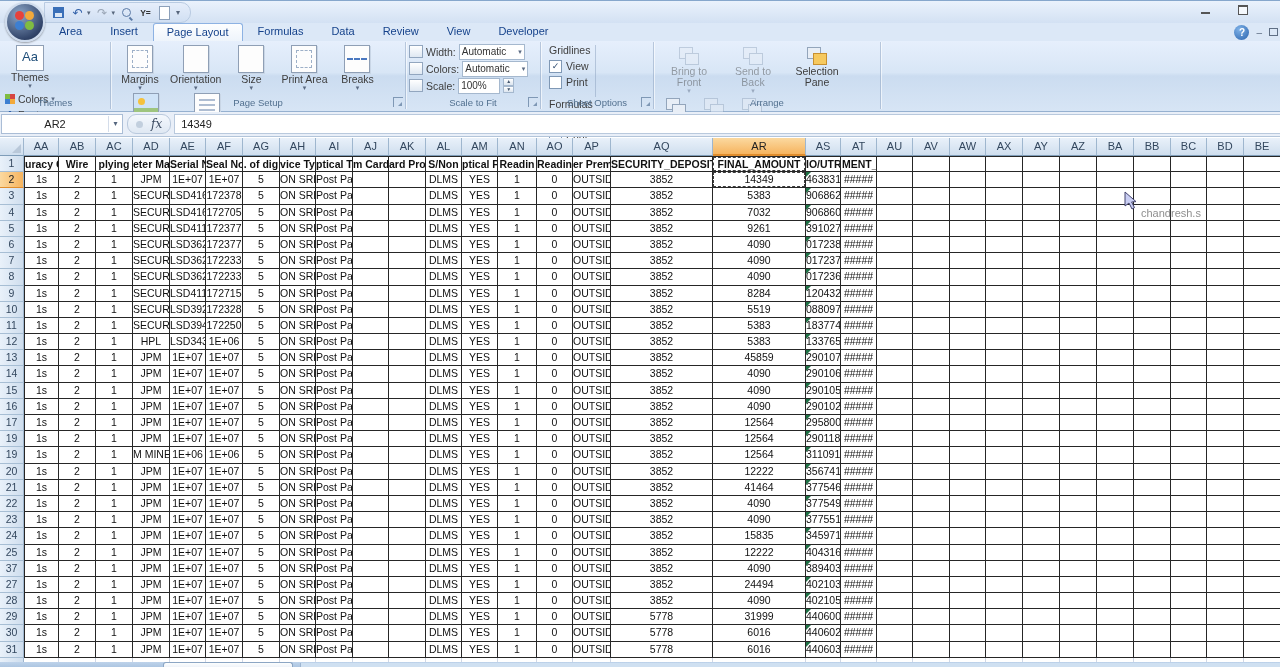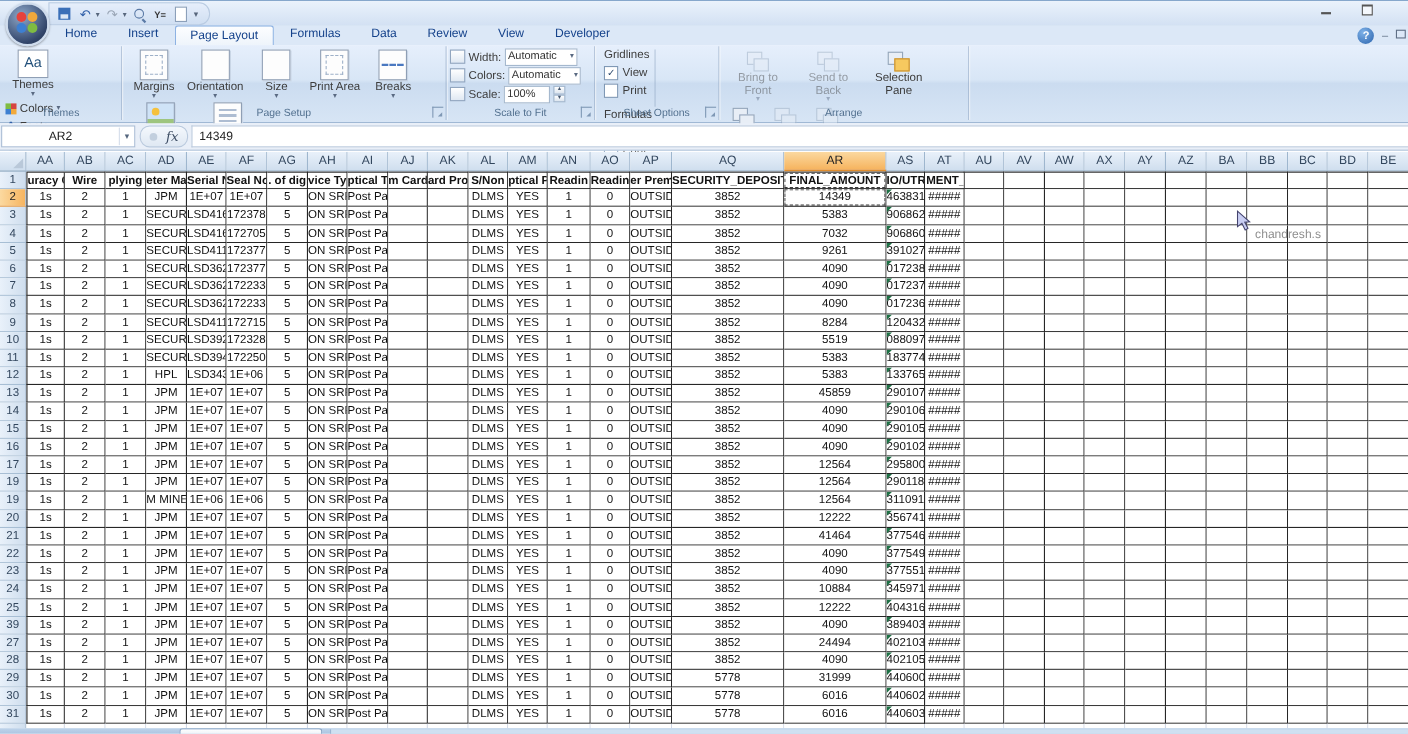--- a/index.html
+++ b/index.html
@@ -176,21 +176,21 @@
           <span class="docpg"></span>
         </span>
       <span class="qat-end">▾</span>
     </div>
     <div class="win-ctl" id="btn-min"><span class="min-bar"></span></div>
     <div class="win-ctl" id="btn-restore"><span class="restore-box"></span></div>
   </div>
 
   <div id="tabstrip">
     <div id="tabs-holder">
-        <div class="rtab">Home</div>
+        <div class="rtab">Area</div>
         <div class="rtab">Insert</div>
         <div class="rtab active">Page Layout</div>
         <div class="rtab">Formulas</div>
         <div class="rtab">Data</div>
         <div class="rtab">Review</div>
         <div class="rtab">View</div>
         <div class="rtab">Developer</div>
       </div>
     <div id="tab-right">
       <span id="help-btn">?</span>
@@ -1184,21 +1184,21 @@
         <div class="gc al" style="width:36px">ON SRP</div>
         <div class="gc" style="width:37px">Post Paid</div>
         <div class="gc" style="width:36px"></div>
         <div class="gc" style="width:37px"></div>
         <div class="gc" style="width:36px">DLMS</div>
         <div class="gc" style="width:36px">YES</div>
         <div class="gc" style="width:39px">1</div>
         <div class="gc" style="width:36px">0</div>
         <div class="gc" style="width:38px">OUTSIDE</div>
         <div class="gc" style="width:102px">3852</div>
-        <div class="gc" style="width:93px">10884</div>
+        <div class="gc" style="width:93px">15835</div>
         <div class="gc gtri rel" style="width:35px">345971</div>
         <div class="gc" style="width:36px">#####</div>
         <div class="gc" style="width:36px"></div>
         <div class="gc" style="width:37px"></div>
         <div class="gc" style="width:36px"></div>
         <div class="gc" style="width:37px"></div>
         <div class="gc" style="width:37px"></div>
         <div class="gc" style="width:37px"></div>
         <div class="gc" style="width:37px"></div>
         <div class="gc" style="width:37px"></div>
@@ -1234,21 +1234,21 @@
         <div class="gc" style="width:37px"></div>
         <div class="gc" style="width:37px"></div>
         <div class="gc" style="width:37px"></div>
         <div class="gc" style="width:37px"></div>
         <div class="gc" style="width:37px"></div>
         <div class="gc" style="width:36px"></div>
         <div class="gc" style="width:37px"></div>
         <div class="gc" style="width:37px"></div>
       </div>
       <div class="g-row dr">
-        <div class="rh">39</div>
+        <div class="rh">37</div>
         <div class="gc first" style="width:35px">1s</div>
         <div class="gc" style="width:37px">2</div>
         <div class="gc" style="width:37px">1</div>
         <div class="gc" style="width:37px">JPM</div>
         <div class="gc" style="width:36px">1E+07</div>
         <div class="gc" style="width:37px">1E+07</div>
         <div class="gc" style="width:37px">5</div>
         <div class="gc al" style="width:36px">ON SRP</div>
         <div class="gc" style="width:37px">Post Paid</div>
         <div class="gc" style="width:36px"></div>

